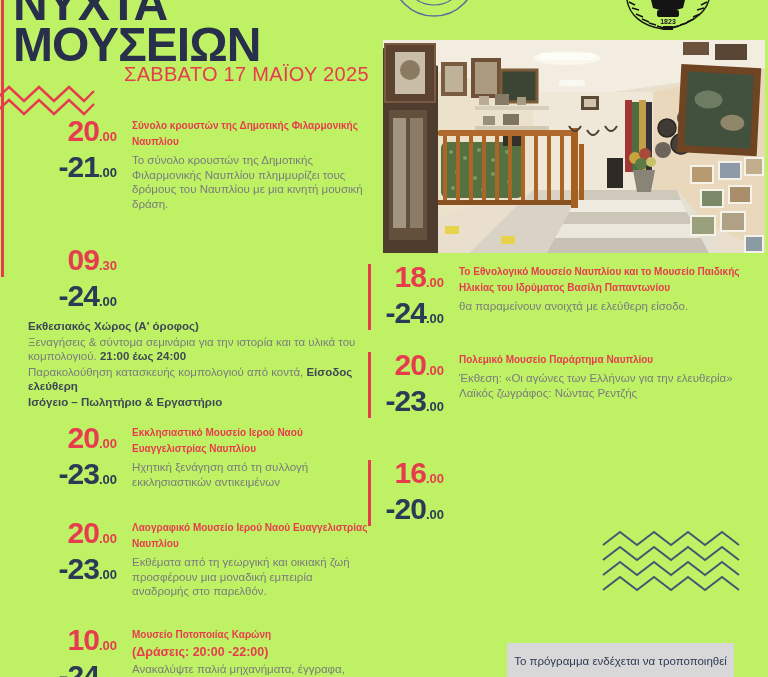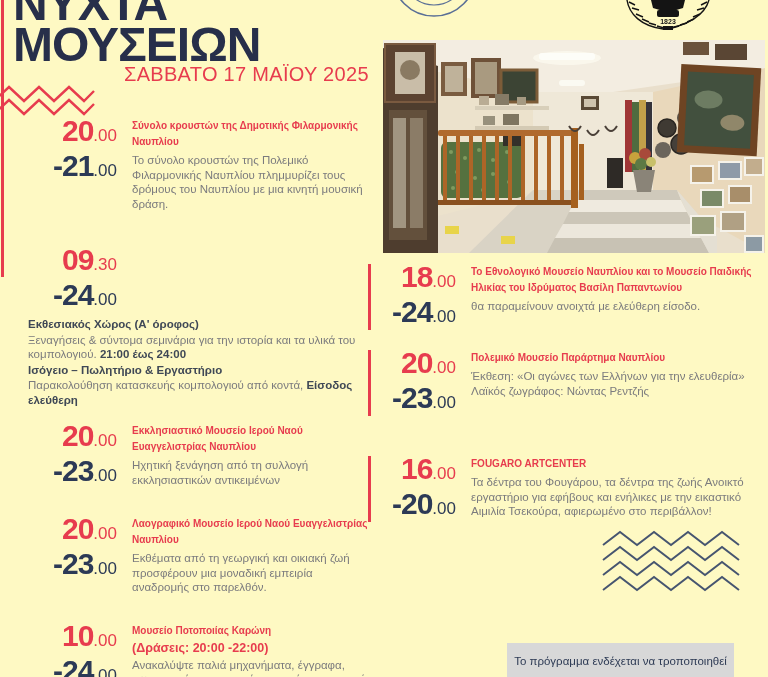--- a/index.html
+++ b/index.html
@@ -1,17 +1,17 @@
 <!DOCTYPE html>
 <html><head>
 <meta charset="utf-8">
 <style>
   html,body{margin:0;padding:0;background:#ffffff;}
   .page{
-    position:relative;width:768px;height:677px;overflow:hidden;background:#fef9c3;
+    position:relative;width:768px;height:677px;overflow:hidden;background:#bef264;
     font-family:"Liberation Sans","DejaVu Sans",sans-serif;
   }
   .left-border{position:absolute;left:1px;top:0;width:3px;height:277px;background:#e73c4e;}
   .main-title{
     position:absolute;left:13px;top:-17px;color:#272f4a;font-weight:bold;
     font-size:48px;line-height:41px;letter-spacing:-1px;
   }
   .date-line{
     position:absolute;left:124px;top:63px;color:#e73c4e;font-weight:normal;
     font-size:20px;letter-spacing:.3px;
@@ -20,31 +20,31 @@
   .zigzag-navy{position:absolute;left:601px;top:530px;}
   
   .events{position:absolute;}
   #left-events{left:13px;top:116px;width:358px;}
   #right-events{left:368px;top:262px;width:400px;}
   .event{display:flex;align-items:flex-start;position:relative;}
   #left-events .event:nth-child(1){margin-bottom:33px;}
   #left-events .event:nth-child(2){margin-bottom:13px;flex-direction:column;}
   #left-events .event:nth-child(3){margin-bottom:23px;}
   #left-events .event:nth-child(4){margin-bottom:25px;}
-  #right-events .event{padding-left:12px;}
+  #right-events .event{}
   #right-events .event:nth-child(1){margin-bottom:16px;}
   #right-events .event:nth-child(2){margin-bottom:36px;}
   #right-events .event .red-bar{
     position:absolute;left:0;top:2px;width:3px;height:66px;background:#e73c4e;
   }
   .time-col{flex:0 0 auto;text-align:right;line-height:30px;white-space:nowrap;}
   #left-events .time-col{width:104px;}
   #right-events .time-col{width:76px;}
   .t-big{font-size:30px;font-weight:bold;letter-spacing:-1px;}
-  .t-frac{font-size:17px;font-weight:normal;}
+  .t-frac{font-size:13px;font-weight:bold;}
   .time.start{color:#e73c4e;}
   .time.end{color:#2c3a56;}
   .body-col{flex:1 1 auto;margin-left:15px;padding-top:2px;}
   .event-title{color:#e73c4e;font-weight:bold;font-size:10px;line-height:16px;margin-bottom:3px;}
   .event-note{color:#e73c4e;font-weight:bold;font-size:12.5px;line-height:14px;margin:-1px 0 3px 0;}
   .event-desc{color:#7b7b7e;font-size:11.5px;line-height:14.5px;}
   .para{margin-bottom:1px;}
   .seg-plain{color:#7b7b7e;}
   .seg-bi{color:#3f4856;font-weight:bold;}
   .seg-b{color:#3f4856;font-weight:bold;}
@@ -227,37 +227,37 @@
       <div class="event">
 
     <div class="time-col">
       <div class="time start"><span class="t-big">20</span><span class="t-frac">.00</span></div>
       <div class="time end"><span class="t-big">-21</span><span class="t-frac">.00</span></div>
     </div>
     <div class="body-col">
       <div class="event-title">Σύνολο κρουστών της Δημοτικής Φιλαρμονικής Ναυπλίου</div>
 
       <div class="event-desc">
-            <div class="para"><span class="seg-plain">Το σύνολο κρουστών της Πολεμικό Φιλαρμονικής Ναυπλίου πλημμυρίζει τους δρόμους του Ναυπλίου με μια κινητή μουσική δράση.</span></div>
+            <div class="para"><span class="seg-plain">Το σύνολο κρουστών της Δημοτικής Φιλαρμονικής Ναυπλίου πλημμυρίζει τους δρόμους του Ναυπλίου με μια κινητή μουσική δράση.</span></div>
           </div>
     </div>
   </div>
       <div class="event">
 
     <div class="time-col">
       <div class="time start"><span class="t-big">09</span><span class="t-frac">.30</span></div>
       <div class="time end"><span class="t-big">-24</span><span class="t-frac">.00</span></div>
     </div>
     <div class="body-col">
 
       <div class="event-desc">
             <div class="para"><span class="seg-bi">Εκθεσιακός Χώρος (Α' όροφος)</span></div>
             <div class="para"><span class="seg-plain">Ξεναγήσεις &amp; σύντομα σεμινάρια για την ιστορία και τα υλικά του κομπολογιού. </span><span class="seg-bi">21:00 έως 24:00</span></div>
+            <div class="para"><span class="seg-plain">Παρακολούθηση κατασκευής κομπολογιού από κοντά, </span><span class="seg-b">Είσοδος ελεύθερη</span></div>
             <div class="para"><span class="seg-bi">Ισόγειο – Πωλητήριο &amp; Εργαστήριο</span></div>
-            <div class="para"><span class="seg-plain">Παρακολούθηση κατασκευής κομπολογιού από κοντά, </span><span class="seg-b">Είσοδος ελεύθερη</span></div>
           </div>
     </div>
   </div>
       <div class="event">
 
     <div class="time-col">
       <div class="time start"><span class="t-big">20</span><span class="t-frac">.00</span></div>
       <div class="time end"><span class="t-big">-23</span><span class="t-frac">.00</span></div>
     </div>
     <div class="body-col">
@@ -324,27 +324,20 @@
       <div class="event-desc">
             <div class="para"><span class="seg-plain">Έκθεση: «Οι αγώνες των Ελλήνων για την ελευθερία» Λαϊκός ζωγράφος: Νώντας Ρεντζής</span></div>
           </div>
     </div>
   </div>
       <div class="event">
     <div class="red-bar"></div>
     <div class="time-col">
       <div class="time start"><span class="t-big">16</span><span class="t-frac">.00</span></div>
       <div class="time end"><span class="t-big">-20</span><span class="t-frac">.00</span></div>
-    </div>
-    <div class="body-col">
-      <div class="event-title">FOUGARO ARTCENTER</div>
-
-      <div class="event-desc">
-            <div class="para"><span class="seg-plain">Τα δέντρα του Φουγάρου, τα δέντρα της ζωής Ανοικτό εργαστήριο για εφήβους και ενήλικες με την εικαστικό Αιμιλία Τσεκούρα, αφιερωμένο στο περιβάλλον!</span></div>
-          </div>
     </div>
   </div>
     </div>
 
   <svg class="zigzag-navy" width="142" height="64" viewBox="0 0 142 64">
     <g fill="none" stroke="#465570" stroke-width="2">
       <polyline points="2,15 19,2 36,15 53,2 70,15 87,2 104,15 121,2 138,15"></polyline>
       <polyline points="2,30 19,17 36,30 53,17 70,30 87,17 104,30 121,17 138,30"></polyline>
       <polyline points="2,45 19,32 36,45 53,32 70,45 87,32 104,45 121,32 138,45"></polyline>
       <polyline points="2,60 19,47 36,60 53,47 70,60 87,47 104,60 121,47 138,60"></polyline>

